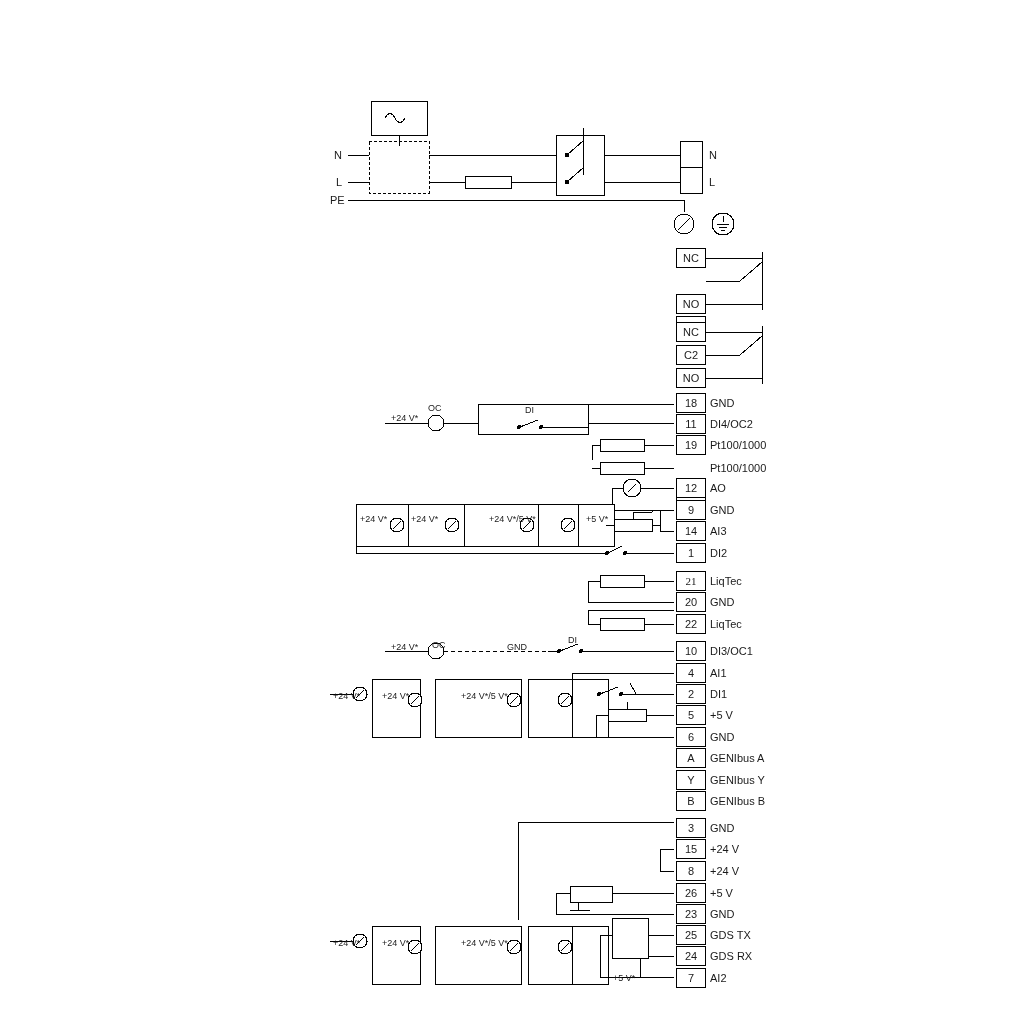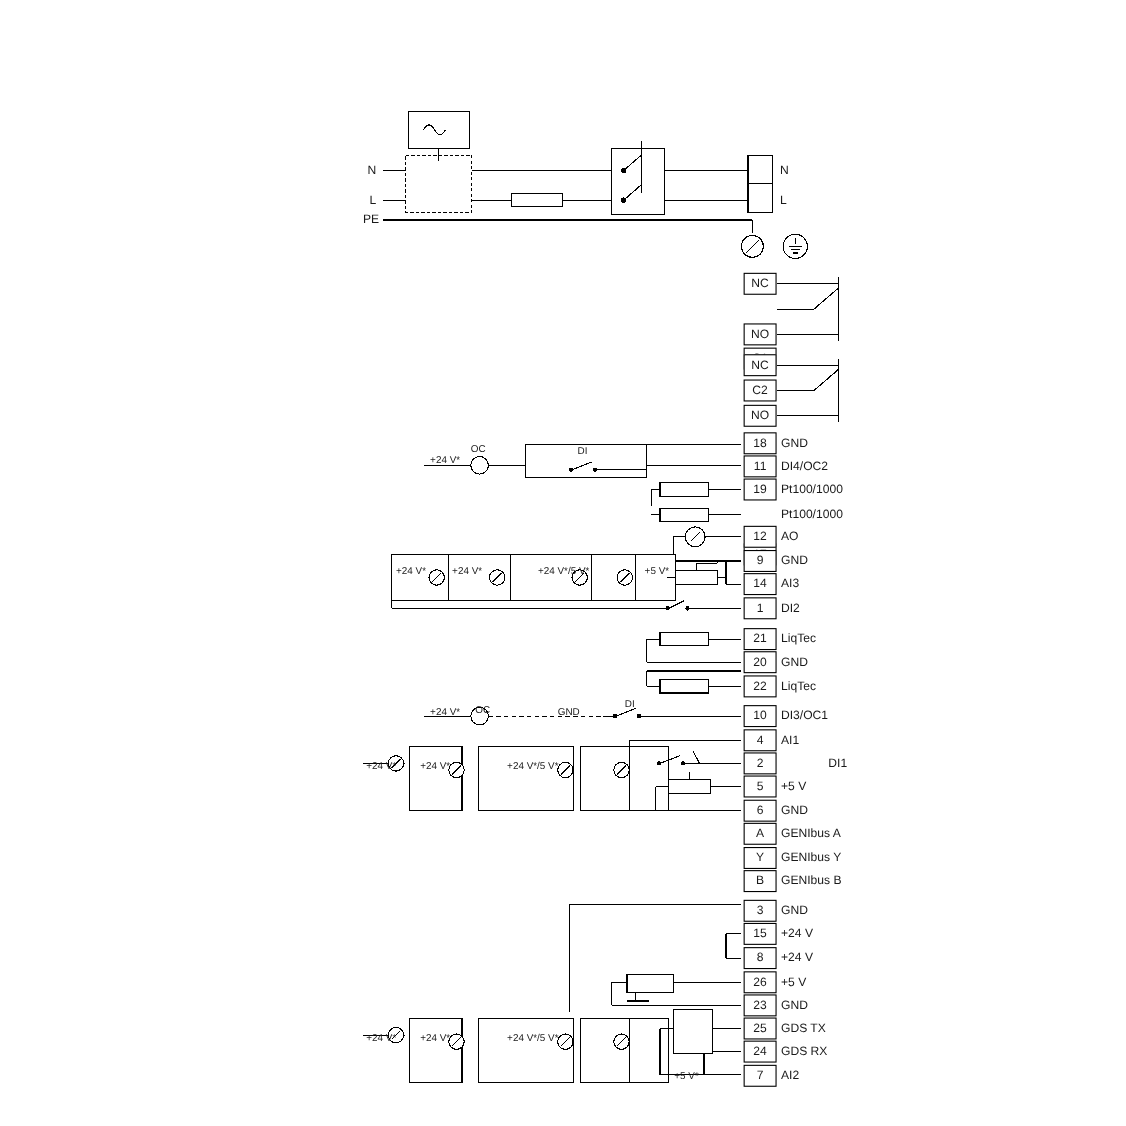--- a/index.html
+++ b/index.html
@@ -251,37 +251,37 @@
 
   <div class="term" style="left:676px;top:500px;">9</div>
   <div class="tlbl" style="left:710px;top:504px;">GND</div>
 
   <div class="term" style="left:676px;top:521px;">14</div>
   <div class="tlbl" style="left:710px;top:525px;">AI3</div>
 
   <div class="term" style="left:676px;top:543px;">1</div>
   <div class="tlbl" style="left:710px;top:547px;">DI2</div>
 
-  <div class="term" style="left:676px;top:571px;">21</div>
+  <div class="term" style="left:676px;top:571px;font-family:Liberation Serif, serif;">21</div>
   <div class="tlbl" style="left:710px;top:575px;">LiqTec</div>
 
   <div class="term" style="left:676px;top:592px;">20</div>
   <div class="tlbl" style="left:710px;top:596px;">GND</div>
 
   <div class="term" style="left:676px;top:614px;">22</div>
   <div class="tlbl" style="left:710px;top:618px;">LiqTec</div>
 
   <div class="term" style="left:676px;top:641px;">10</div>
   <div class="tlbl" style="left:710px;top:645px;">DI3/OC1</div>
 
   <div class="term" style="left:676px;top:663px;">4</div>
   <div class="tlbl" style="left:710px;top:667px;">AI1</div>
 
   <div class="term" style="left:676px;top:684px;">2</div>
-  <div class="tlbl" style="left:710px;top:688px;margin-left:43px;">DI1</div>
+  <div class="tlbl" style="left:710px;top:688px;">DI1</div>
 
   <div class="term" style="left:676px;top:705px;">5</div>
   <div class="tlbl" style="left:710px;top:709px;">+5 V</div>
 
   <div class="term" style="left:676px;top:727px;">6</div>
   <div class="tlbl" style="left:710px;top:731px;">GND</div>
 
   <div class="term" style="left:676px;top:748px;">A</div>
   <div class="tlbl" style="left:710px;top:752px;">GENIbus A</div>
 

